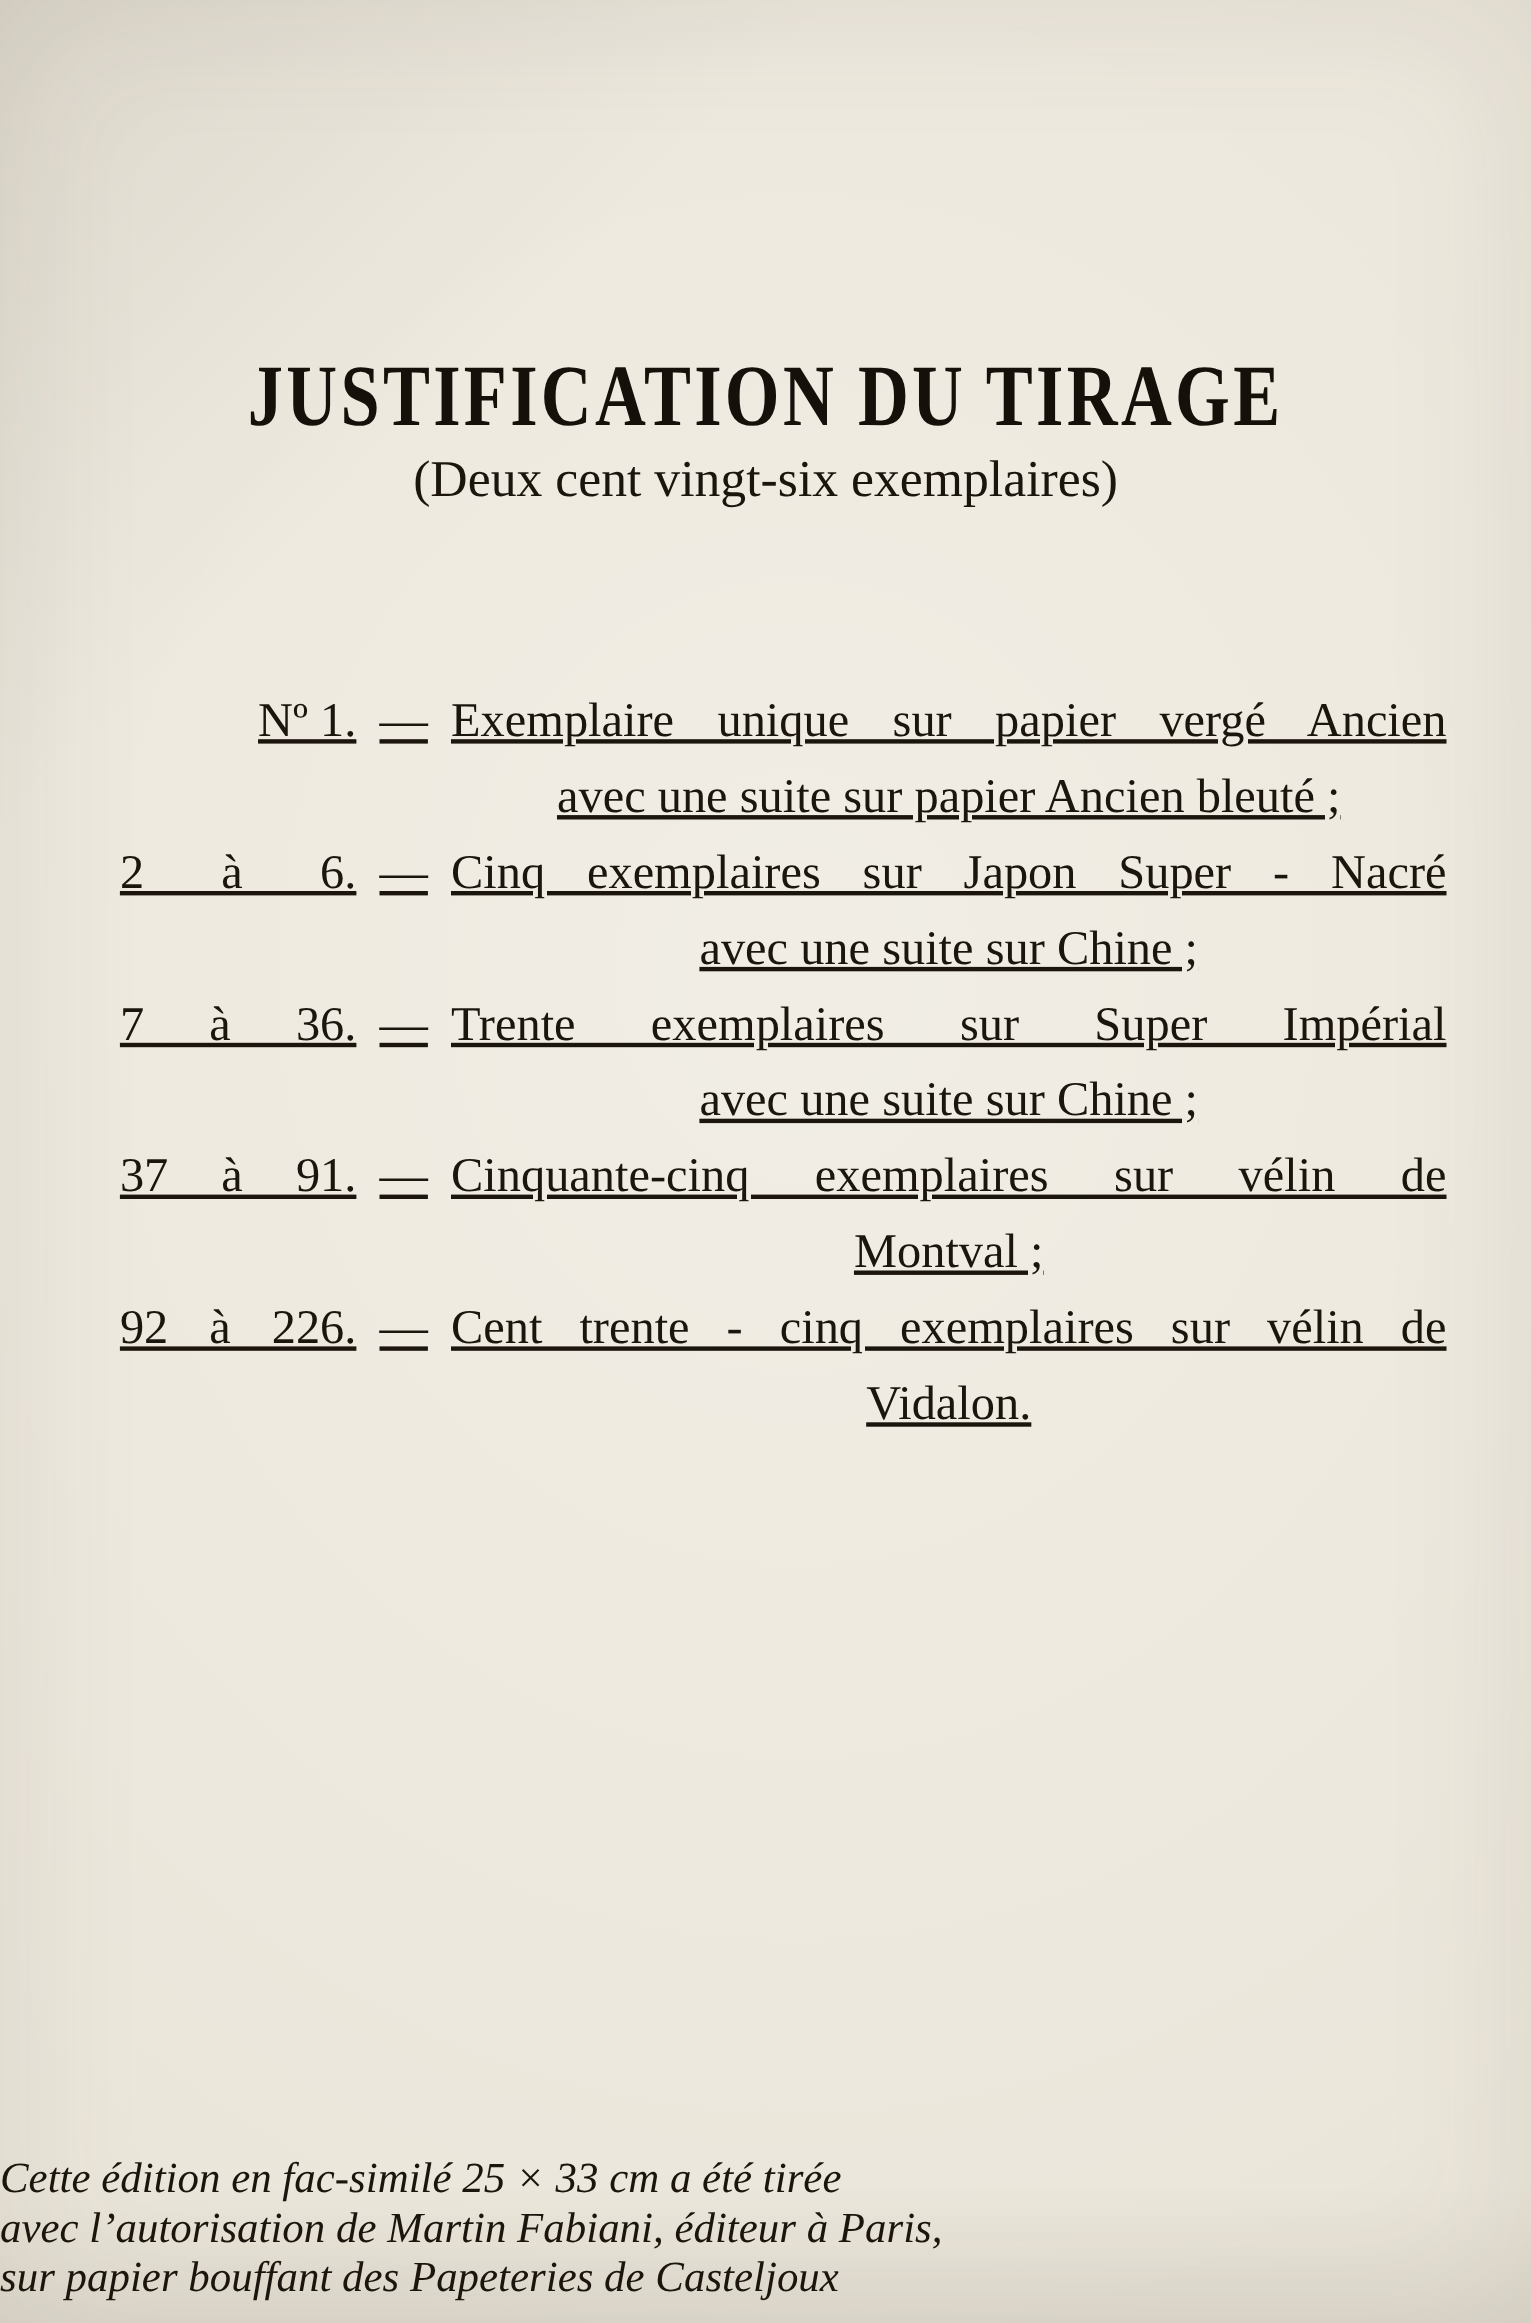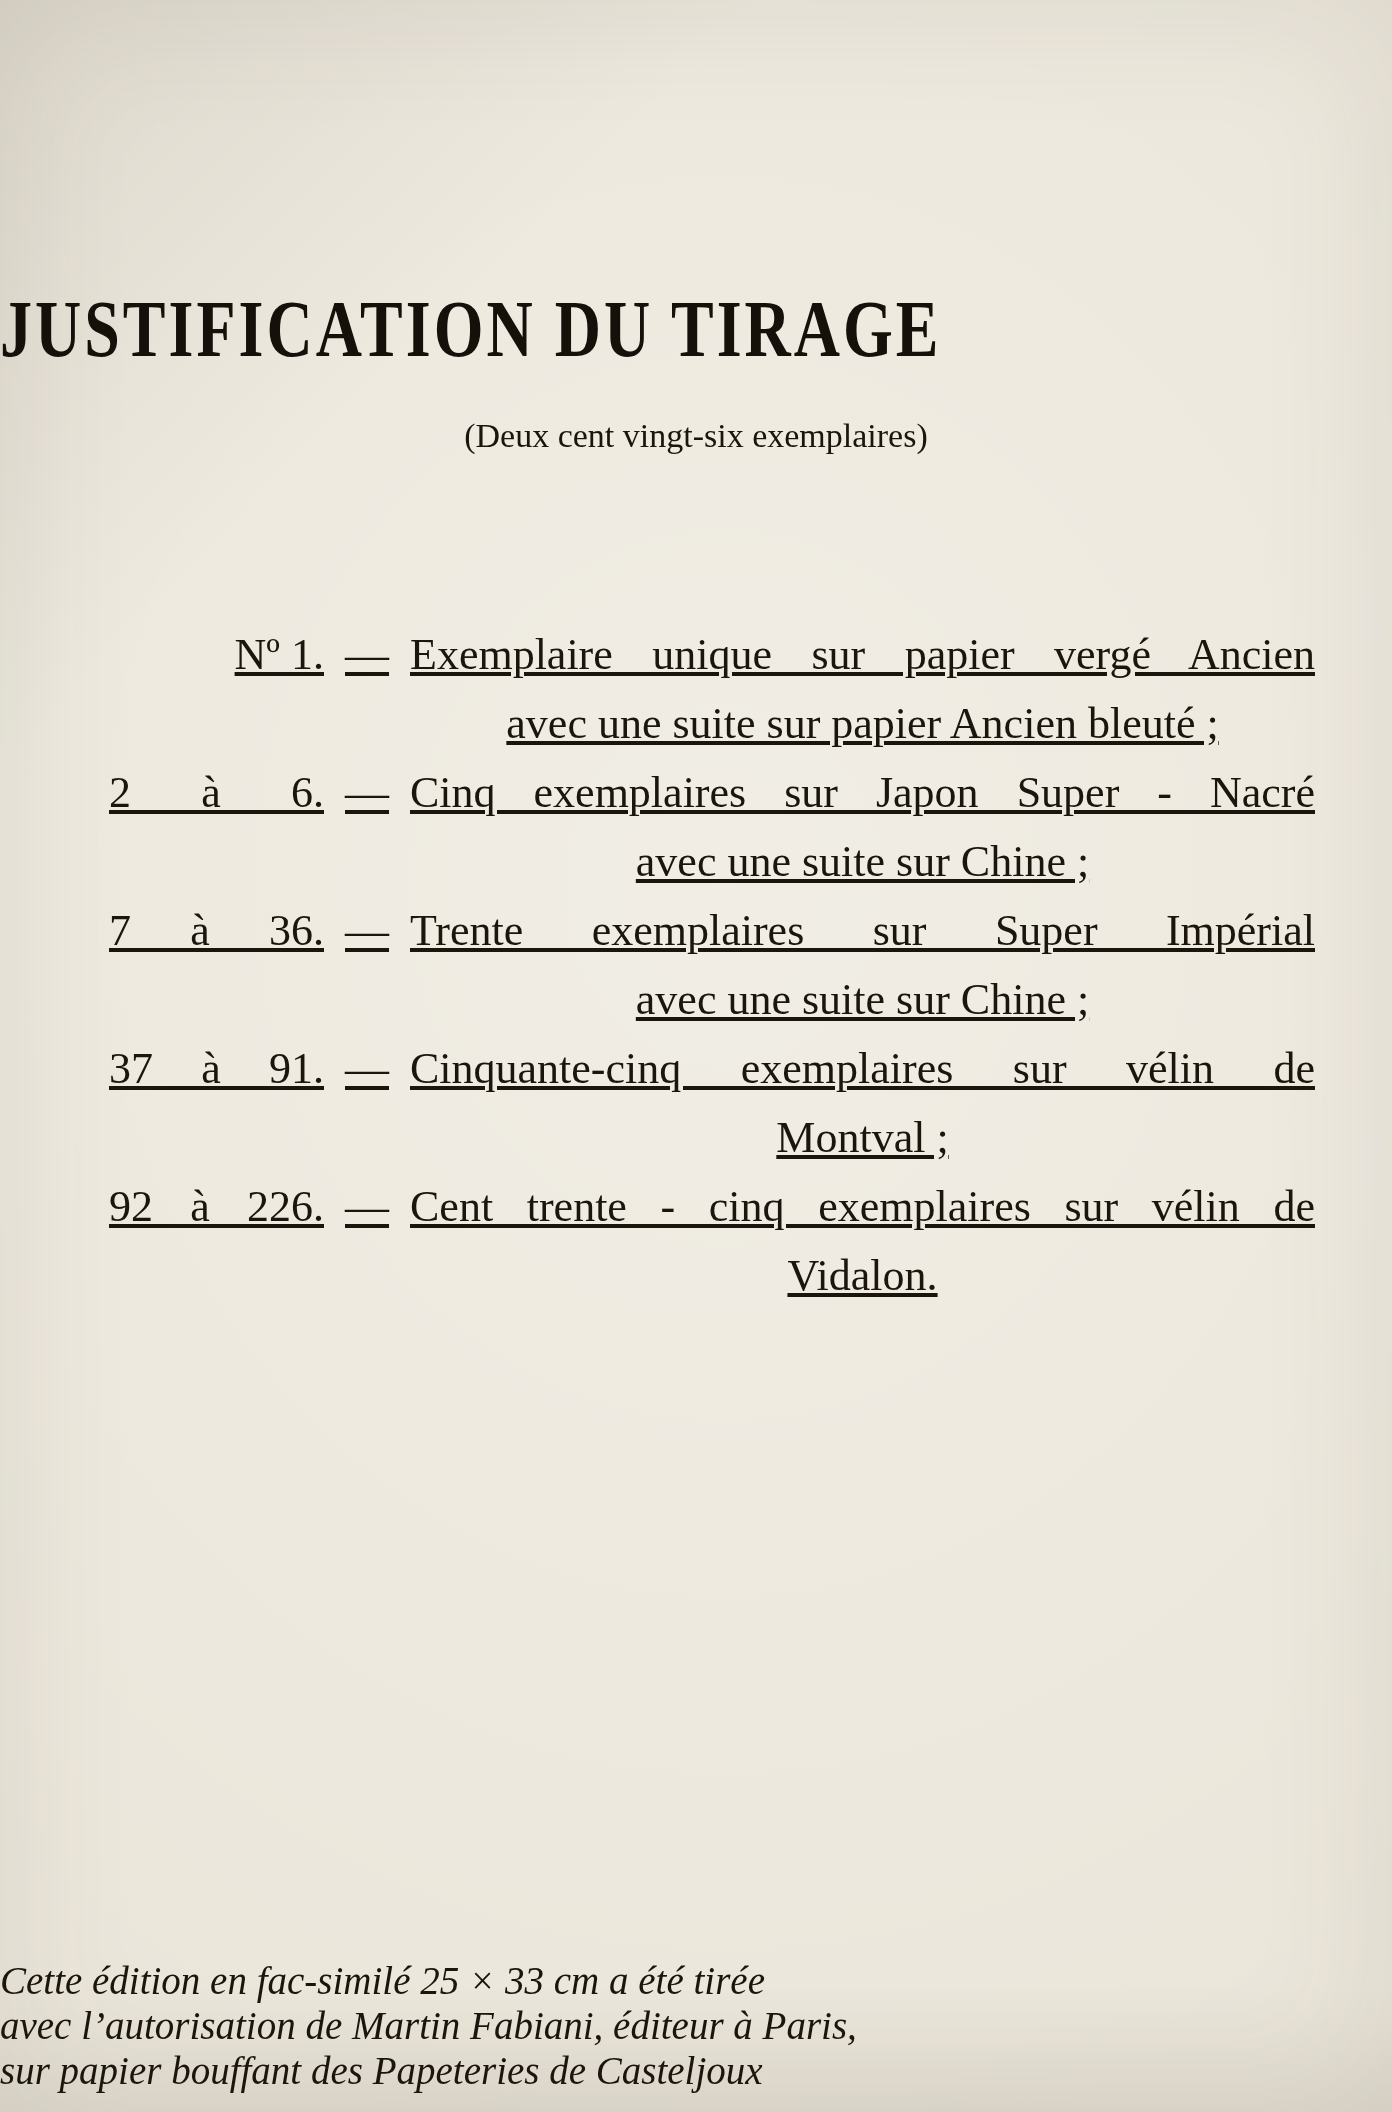--- a/index.html
+++ b/index.html
@@ -19,42 +19,43 @@
       linear-gradient(0deg,   rgba(92,82,66,0.08) 0%, rgba(92,82,66,0.0) 6%),
       radial-gradient(ellipse 120% 90% at 52% 42%, rgba(255,255,255,0.30) 0%, rgba(255,255,255,0.0) 70%),
       #ebe6da;
     box-shadow: inset 0 0 140px rgba(80,70,55,0.10);
     overflow: hidden;
   }
 
   
   .title {
     position: absolute;
-    top: 246px;
+    top: 276px;
     left: 0;
     width: 100%;
+    text-align: center;
     font-size: 64px;
     line-height: 92px;
     letter-spacing: 3px;
     color: #15100a;
     white-space: nowrap;
     text-decoration: underline;
   }
   .title .stretch {
     display: inline-block;
     transform: scaleY(1.24);
     transform-origin: 50% 72%;
   }
   .subtitle {
     position: absolute;
     top: 396px;
     left: 0;
     width: 100%;
     text-align: center;
-    font-size: 34px;
+    font-size: 47px;
     line-height: 80px;
     color: #1b150d;
     white-space: nowrap;
   }
 
   
   .edition-list {
     position: absolute;
     top: 620px;
     left: 109px;

